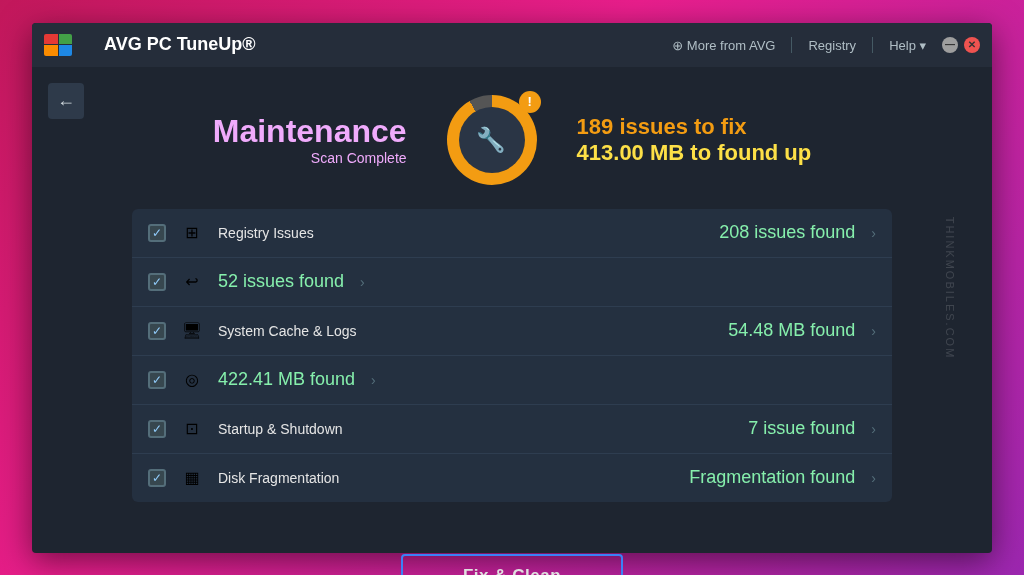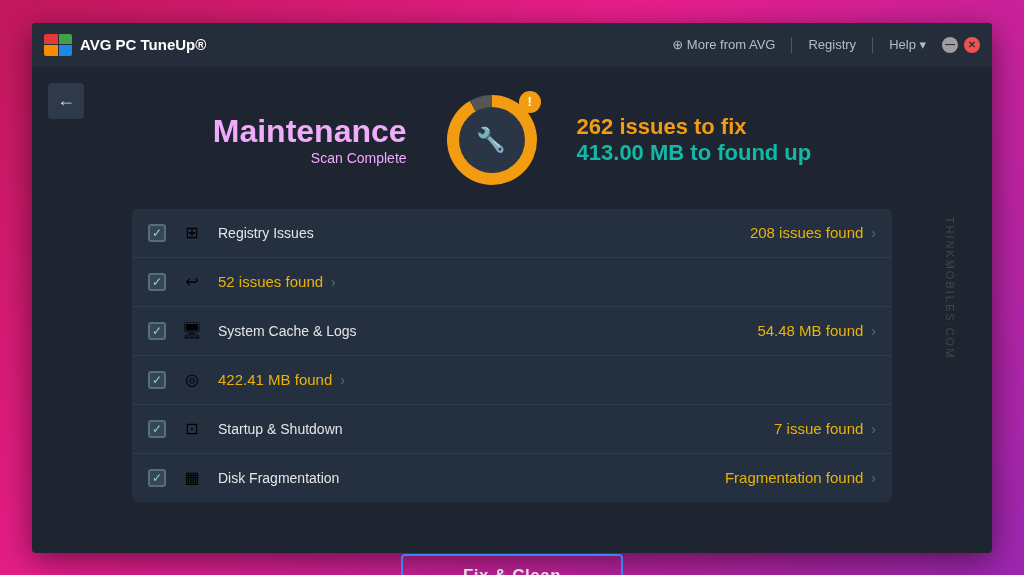--- a/index.html
+++ b/index.html
@@ -45,26 +45,27 @@
       grid-template-columns: 1fr 1fr;
       grid-template-rows: 1fr 1fr;
       gap: 1px;
     }
     .logo-q1 { background: #e53935; border-radius: 2px 0 0 0; }
     .logo-q2 { background: #43a047; border-radius: 0 2px 0 0; }
     .logo-q3 { background: #fb8c00; border-radius: 0 0 0 2px; }
     .logo-q4 { background: #1e88e5; border-radius: 0 0 2px 0; }
     .logo-text {
       color: #ffffff;
-      font-size: 15px;
+      font-size: 18px;
       font-weight: 600;
+      margin-left: 24px;
     }
     .title-bar-nav {
       display: flex;
-      align-items: center;
+      align-items: flex-end;
       gap: 16px;
       color: #b0bec5;
       font-size: 13px;
       margin-left: 36px;
     }
     .title-bar-nav span { cursor: pointer; }
     .divider-v { width: 1px; height: 16px; background: #455a64; }
     .window-controls {
       display: flex;
       align-items: center;
@@ -178,21 +179,21 @@
     }
     .stats .line1 span {
       color: #f39c12;
       font-weight: 700;
     }
     .stats .line2 {
       font-size: 22px;
       color: #e0e0e0;
     }
     .stats .line2 span {
-      color: #14b8a6;
+      color: #fde047;
       font-weight: 700;
     }
     .scan-list {
       width: 100%;
       max-width: 760px;
       background: #243040;
       border-radius: 6px;
       overflow: hidden;
     }
     .scan-item {
@@ -229,23 +230,23 @@
       justify-content: center;
       font-size: 16px;
       flex-shrink: 0;
     }
     .item-name {
       flex: 1;
       color: #e5e5e5;
       font-size: 14px;
     }
     .item-status {
-      color: #eab308;
-      font-size: 15px;
-      margin-right: 8px;
+      color: #86efac;
+      font-size: 18px;
+      margin-right: 16px;
     }
     .chevron {
       color: #546e7a;
       font-size: 14px;
     }
     .actions {
       display: flex;
       flex-direction: column;
       align-items: center;
       margin-top: 20px;
@@ -323,21 +324,21 @@
         <div class="circle-ring">
           <div class="circle-inner">
             <span>🔧</span>
           </div>
         </div>
         <div class="alert-badge">!</div>
       </div>
 
       <div class="stats">
         <div class="line1">
-          <span>262 issues</span><span> to fix</span>
+          <span>189 issues</span><span> to fix</span>
         </div>
         <div class="line2">
           <span>413.00 MB</span><span> to found up</span>
         </div>
       </div>
     </div>
 
     <div class="scan-list">
     <div class="scan-item">
     <div class="checkbox checked">

